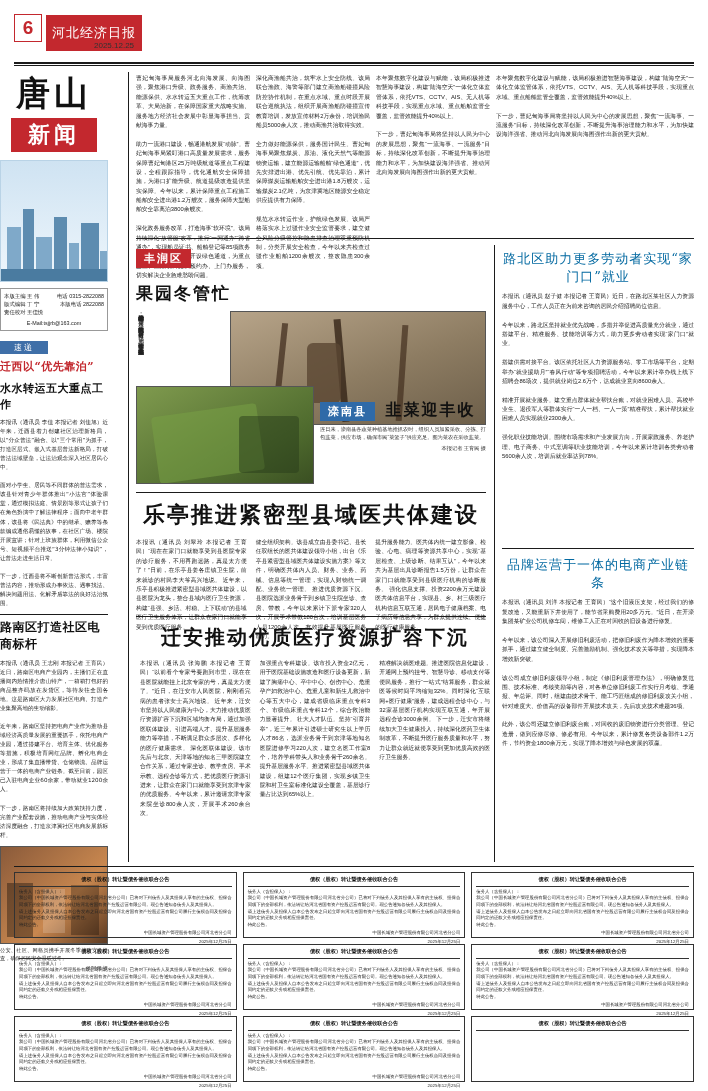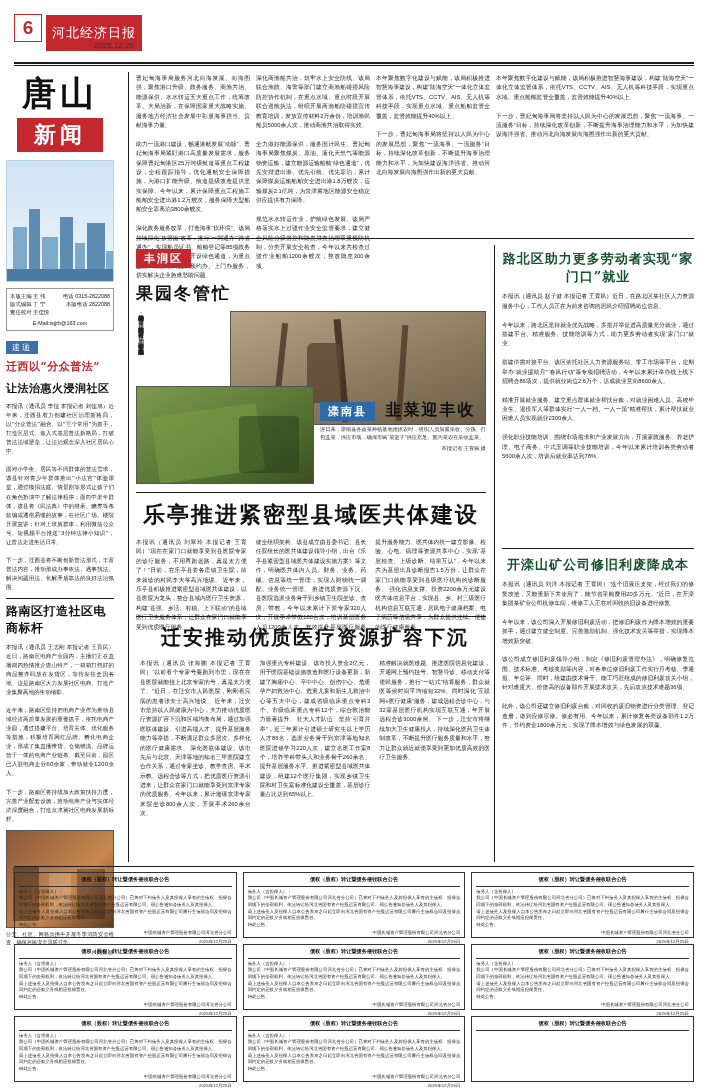--- a/index.html
+++ b/index.html
@@ -22,21 +22,21 @@
   .mast-date{position:absolute;left:32px;top:27px;font-size:8px;color:#333;margin-left:48px;}
   .headline-main{
     position:absolute;left:150px;top:0px;width:540px;text-align:center;
     font-size:27px;font-weight:bold;letter-spacing:1px;color:#111;
     font-family:"DejaVu Serif","Liberation Serif",serif;
   }
   .mast-rule{left:14px;top:62px;width:680px;height:2px;}
   .mast-rule2{left:14px;top:65px;width:680px;height:1px;}
 
   
-  .col-left{position:absolute;left:6px;top:72px;width:108px;}
+  .col-left{position:absolute;left:0;top:72px;width:108px;}
   .brand-big{
     font-family:"DejaVu Serif","Liberation Serif",serif;font-size:34px;font-weight:bold;
     color:#111;text-align:center;letter-spacing:4px;line-height:1.05;margin-top:4px;
   }
   .brand-sub{
     margin:6px auto 0;width:86px;background:#c3282e;color:#fff;text-align:center;
     font-size:22px;font-weight:bold;letter-spacing:4px;padding:2px 0;
     font-family:"DejaVu Serif","Liberation Serif",serif;
   }
   .city-art{
@@ -47,21 +47,21 @@
   .bld2{position:absolute;bottom:0;background:#5d8cb0;}
   .contact{
     margin-top:6px;border:1px solid #999;font-size:5.4px;line-height:1.55;color:#222;
     padding:3px 3px;
   }
   .contact-row{display:flex;justify-content:space-between;}
   .mail{text-align:center;font-size:5.4px;margin-top:2px;color:#222;}
 
   .sec-tag{
     margin-top:10px;display:inline-block;background:#3f6fa8;color:#fff;font-size:8px;
-    padding:1px 6px;letter-spacing:2px;
+    padding:1px 14px;letter-spacing:2px;
   }
   .hl-red{
     color:#c3282e;font-weight:bold;font-size:11px;line-height:1.45;margin-top:5px;
     font-family:"DejaVu Serif","Liberation Serif",serif;letter-spacing:0.5px;
   }
   .hl-blk{
     color:#111;font-weight:bold;font-size:11px;line-height:1.45;margin-top:6px;
     font-family:"DejaVu Serif","Liberation Serif",serif;letter-spacing:0.5px;
   }
   .body-cn{
@@ -103,22 +103,22 @@
 
   
   .bighead{
     font-family:"DejaVu Serif","Liberation Serif",serif;font-weight:bold;
     font-size:22px;letter-spacing:2px;color:#111;text-align:center;
   }
   .bighead.sm{font-size:20px;}
 
   
   .rhead{
-    font-family:"DejaVu Serif","Liberation Serif",serif;font-weight:bold;font-size:13px;
-    letter-spacing:1px;color:#14532d;line-height:1.4;text-align:center;
+    font-family:"DejaVu Serif","Liberation Serif",serif;font-weight:normal;font-size:13px;
+    letter-spacing:1px;color:#0369a1;line-height:1.4;text-align:center;
   }
 
   
   .notices{position:absolute;left:14px;top:872px;width:680px;}
   .notice{
     border:1px solid #333;box-sizing:border-box;padding:3px 4px;position:relative;
   }
   .ntitle{font-size:5.2px;font-weight:bold;text-align:center;line-height:1.5;color:#111;}
   .nbody{font-size:4.4px;line-height:1.5;color:#222;margin-top:2px;text-align:justify;}
   .nfoot{font-size:4.4px;text-align:right;color:#222;margin-top:2px;line-height:1.4;}
@@ -165,22 +165,22 @@
         <span>本版电话 2822088</span>
       </div>
       <div class="contact-row">
         <span>责任校对  王佳悦</span>
         <span></span>
       </div>
       <div class="mail">E-Mail:tsjjrb@163.com</div>
     </div>
 
     <div class="sec-tag">速递</div>
-    <div class="hl-red">迁西以“分众普法”</div>
-    <div class="hl-blk">让法治惠火浸润社区</div>
+    <div class="hl-red">迁西以“优先靠泊”</div>
+    <div class="hl-blk">水水转运五大重点工作</div>
     <div class="body-cn" style="white-space:pre-line;">本报讯（通讯员 李佳 本报记者 刘佳旭）近年来，迁西县着力创建社区治理新格局，以“分众普法”融合、以“三个常用”为抓手，打造区层式、嵌入式基层普法新格局，打破普法法域壁垒，让法治观念深入社区居民心中。
 
 面对小学生、居民等不同群体的普法需求，该县针对青少年群体推出“小法官”体验课堂，通过模拟法庭、情景剧等形式让孩子们在角色扮演中了解法律程序；面向中老年群体，该县将《民法典》中的继承、赡养等条款编成通俗易懂的故事，在社区广场、楼院开展宣讲；针对上班族群体，利用微信公众号、短视频平台推送“3分钟法律小知识”，让普法走进生活日常。
 
 下一步，迁西县将不断创新普法形式，丰富普法内容，推动形成办事依法、遇事找法、解决问题用法、化解矛盾靠法的良好法治氛围。</div>
 
     <div class="rule" style="position:relative;left:0;top:6px;width:108px;height:1px;margin-bottom:10px;"></div>
 
     <div class="hl-blk" style="font-size:12px;margin-top:0;">路南区打造社区电商标杆</div>
     <div class="body-cn" style="white-space:pre-line;">本报讯（通讯员 王志刚 本报记者 王育民）近日，路南区电商产业园内，主播们正在直播间内热情推介唐山特产，一箱箱打包好的商品整齐码放在发货区，等待发往全国各地。这是路南区大力发展社区电商、打造产业集聚高地的生动缩影。
@@ -304,21 +304,21 @@
 搭建供需对接平台。该区依托社区人力资源服务站、零工市场等平台，定期举办“就业援助月”“春风行动”等专项招聘活动，今年以来累计举办线上线下招聘会86场次，提供就业岗位2.6万个，达成就业意向8600余人。
 
 精准开展就业服务。建立重点群体就业帮扶台账，对就业困难人员、高校毕业生、退役军人等群体实行“一人一档、一人一策”精准帮扶，累计帮扶就业困难人员实现就业2300余人。
 
 强化职业技能培训。围绕市场需求和产业发展方向，开展家政服务、养老护理、电子商务、中式烹调等职业技能培训，今年以来累计培训各类劳动者5600余人次，培训后就业率达到78%。</div>
   </div>
 
   <div class="rule" style="left:502px;top:548px;width:192px;height:1px;"></div>
 
   <div class="col" style="left:502px;top:556px;width:192px;">
-    <div class="rhead">开滦山矿公司修旧利废降成本</div>
+    <div class="rhead">品牌运营于一体的电商产业链条</div>
     <div class="colhead" style="white-space:pre-line;margin-top:6px;">本报讯（通讯员 刘洋 本报记者 王育民）“这个旧液压支架，经过我们的修复改造，又能重新下井使用了，能节省采购费用20多万元。”近日，在开滦集团某矿业公司机修车间，维修工人正在对回收的旧设备进行修复。
 
 今年以来，该公司深入开展修旧利废活动，把修旧利废作为降本增效的重要抓手，通过建立健全制度、完善激励机制、强化技术攻关等举措，实现降本增效新突破。
 
 该公司成立修旧利废领导小组，制定《修旧利废管理办法》，明确修复范围、技术标准、考核奖励等内容，对各单位修旧利废工作实行月考核、季通报、年总评。同时，组建由技术骨干、能工巧匠组成的修旧利废攻关小组，针对难度大、价值高的设备部件开展技术攻关，先后攻克技术难题36项。
 
 此外，该公司还建立修旧利废台账，对回收的废旧物资进行分类管理、登记造册，做到应修尽修、修必有用。今年以来，累计修复各类设备部件1.2万件，节约资金1800余万元，实现了降本增效与绿色发展的双赢。</div>
   </div>
 
   <div class="rule" style="left:14px;top:866px;width:680px;height:1px;"></div>

